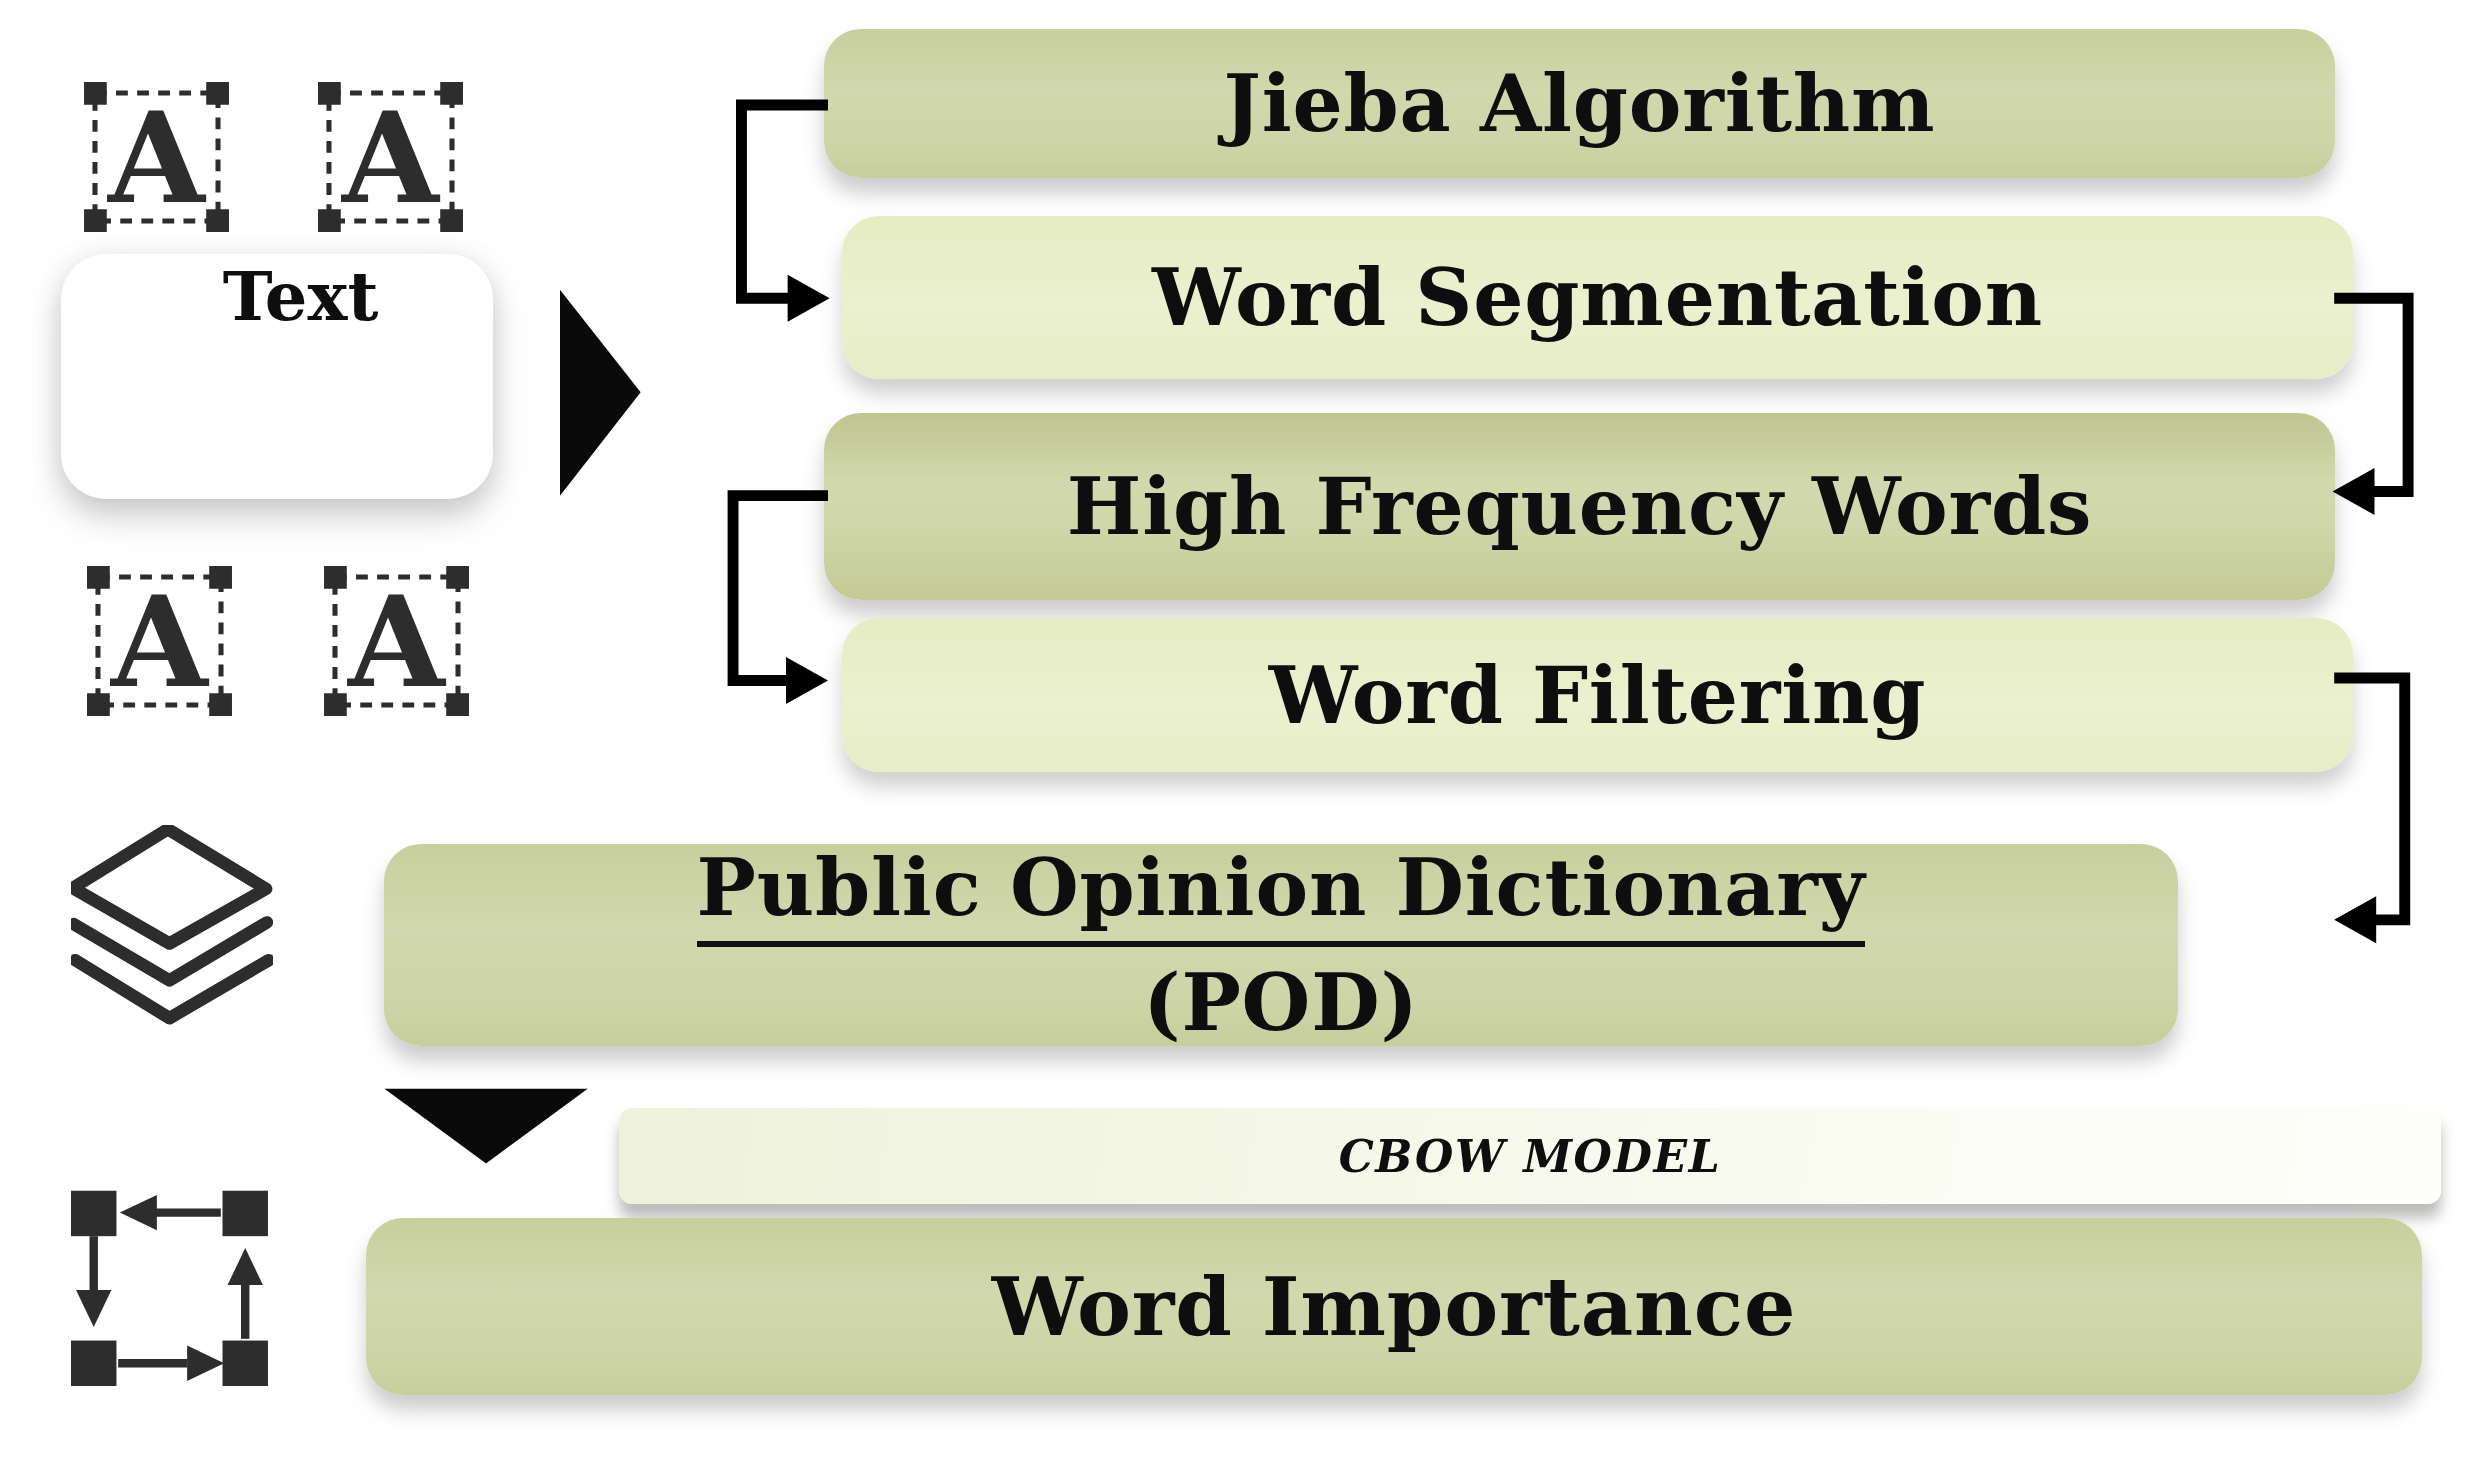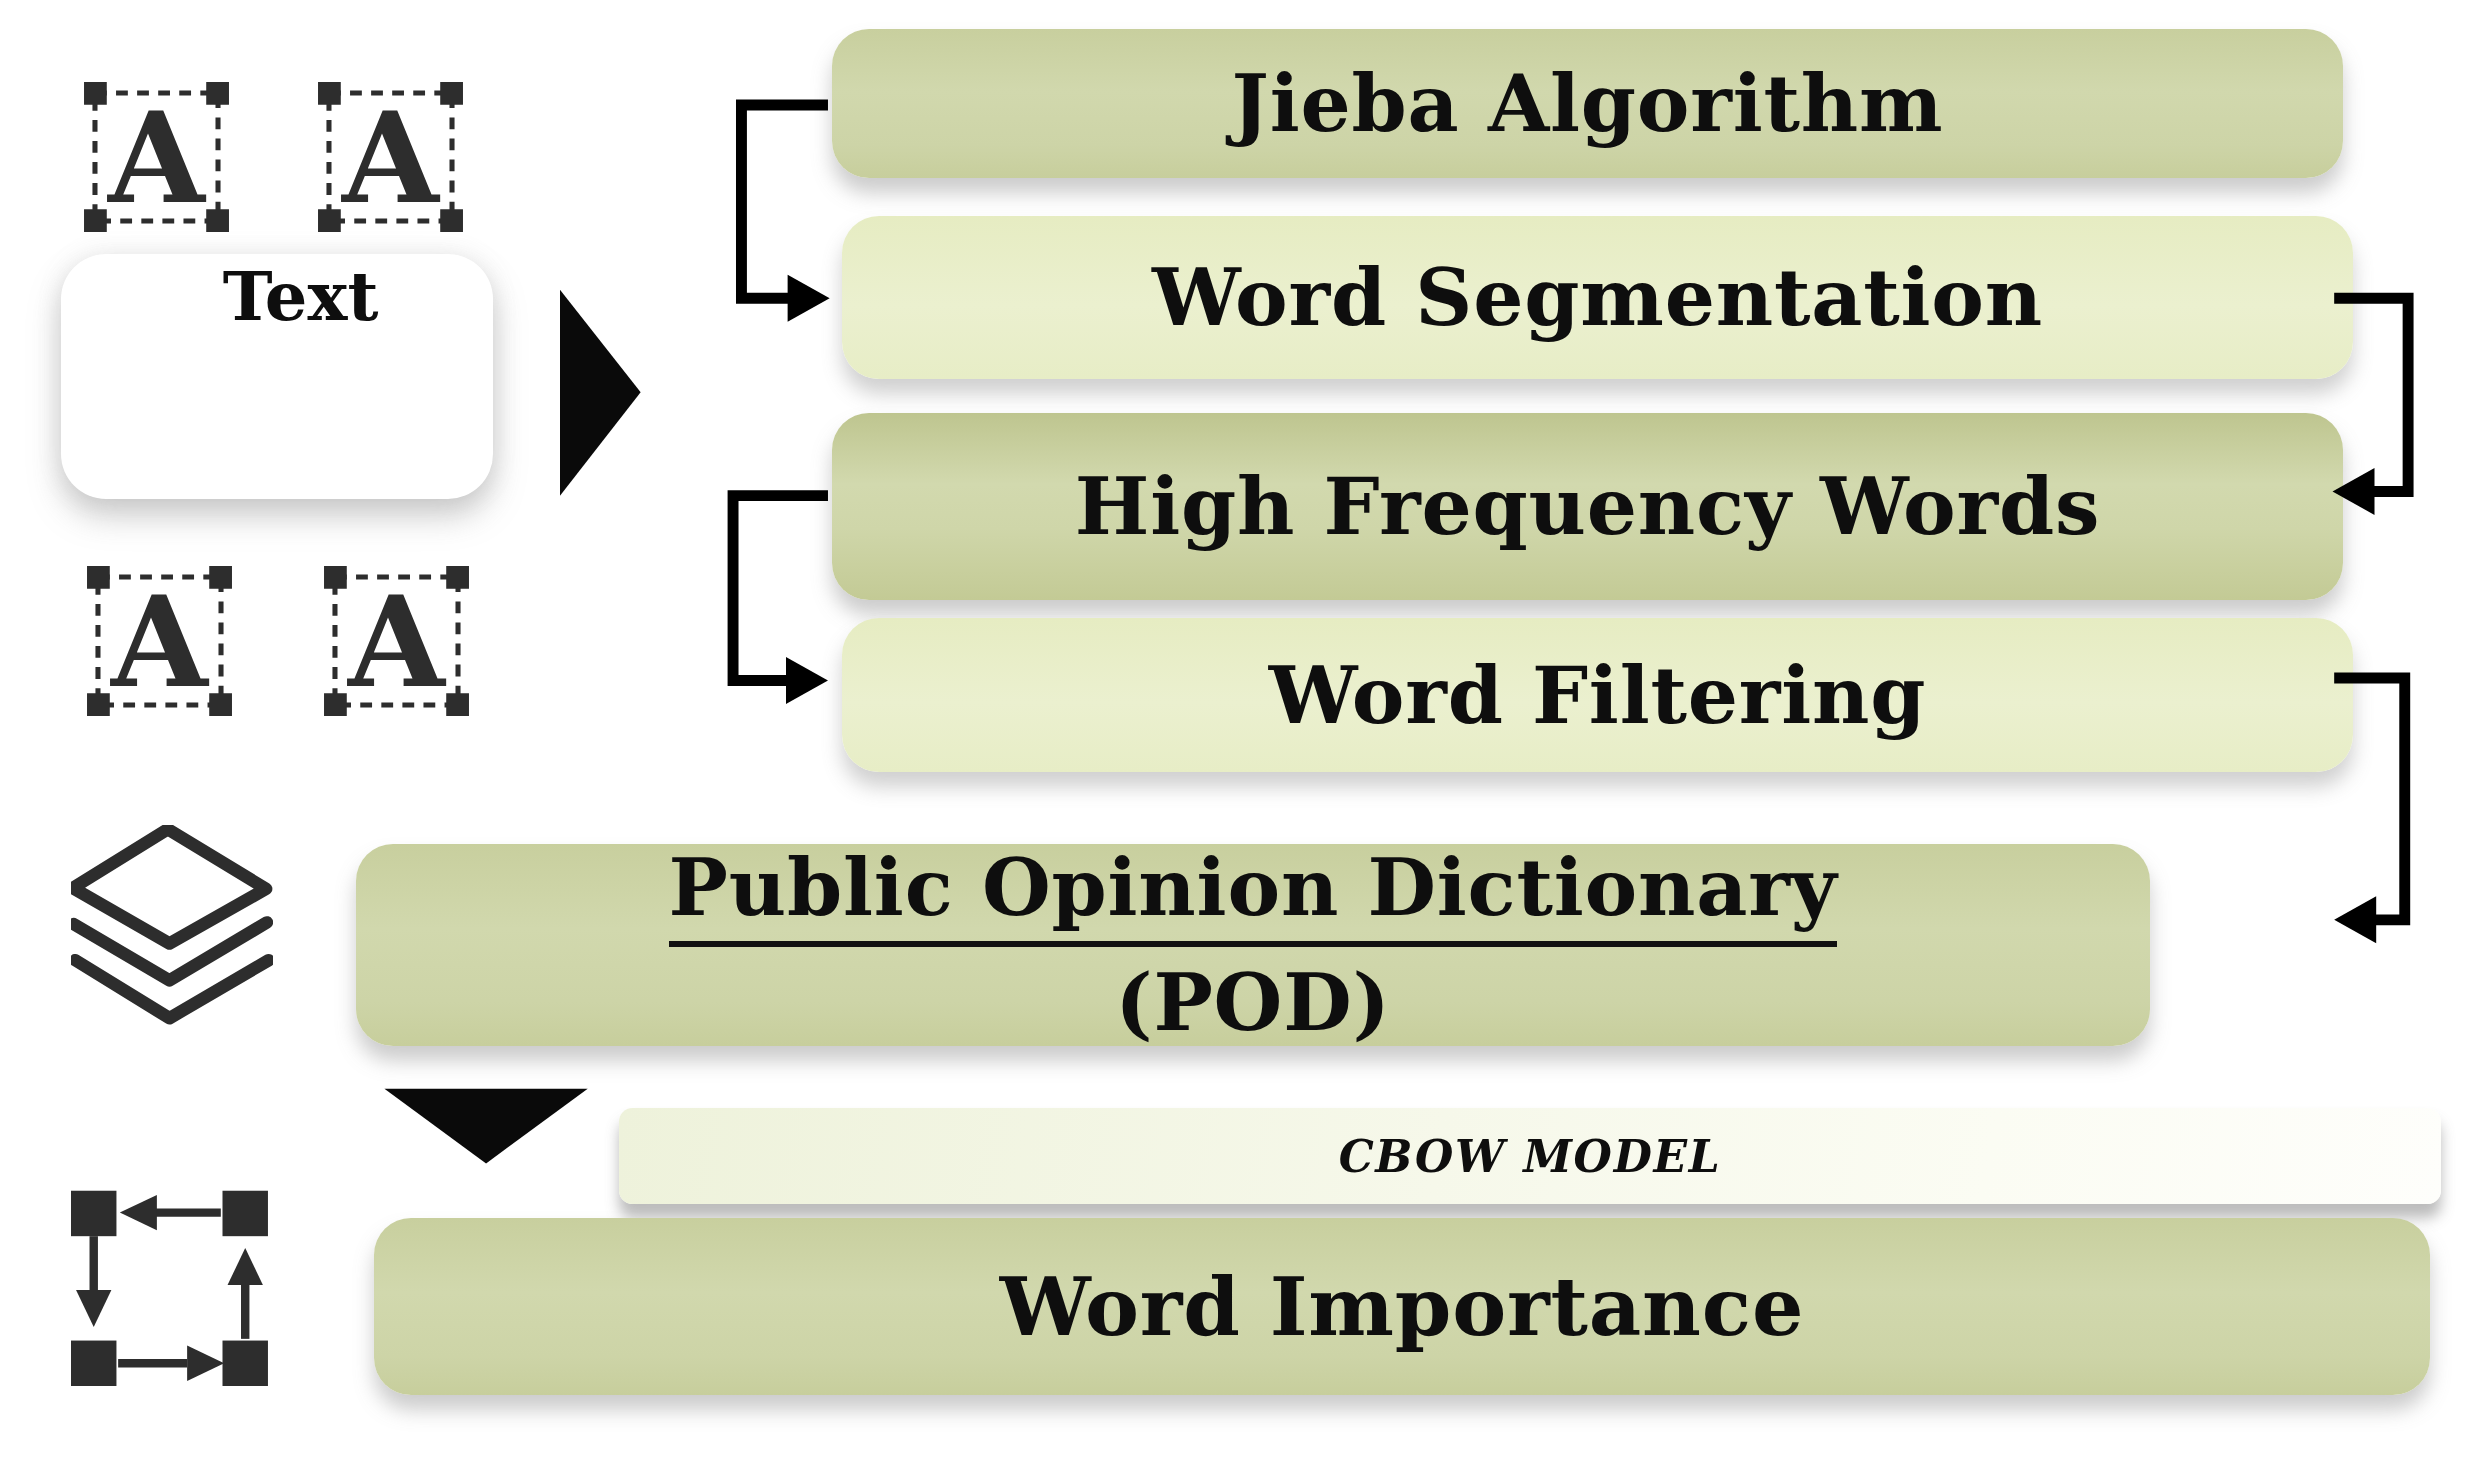--- a/index.html
+++ b/index.html
@@ -8,21 +8,20 @@
     font-family:"DejaVu Serif","Liberation Serif",serif;overflow:hidden;
   }
   .box{
     position:absolute;display:flex;align-items:center;justify-content:center;
     font-weight:bold;color:#0e0e0e;text-align:center;
   }
   .sage{
     background:linear-gradient(180deg,#c8cf9e 0%,#d1d8ad 42%,#cdd4a7 78%,#c7ce9c 100%);
     border-radius:37px;
     box-shadow:0 15px 20px rgba(110,110,110,.35);
-    margin-left:8px;
   }
   .hfw{
     background:linear-gradient(180deg,#bec58f 0%,#d2d9ae 38%,#cfd6a9 62%,#c3ca95 100%);
   }
   .light{
     background:linear-gradient(180deg,#e6ecc2 0%,#ebf0cf 55%,#e7edc6 100%);
     border-radius:37px;
     box-shadow:0 15px 20px rgba(110,110,110,.32);
     margin-left:18px;
   }
@@ -119,21 +118,21 @@
 </div>
 
 <div class="box sage hfw lbl-main" style="left:824px;top:413px;width:1511px;height:187px">
   <span>High Frequency Words</span>
 </div>
 
 <div class="box light lbl-main" style="left:824px;top:618px;width:1511px;height:154px">
   <span>Word Filtering</span>
 </div>
 
-<div class="box sage lbl-main" style="left:348px;top:844px;width:1794px;height:202px">
+<div class="box sage lbl-main" style="left:384px;top:844px;width:1794px;height:202px">
   <div class="pod-inner">
     <span class="pod-title">Public Opinion Dictionary</span>
     <span>(POD)</span>
   </div>
 </div>
 
 <div class="box strip lbl-cbow" style="left:619px;top:1088px;width:1822px;height:96px">
   <span>CBOW MODEL</span>
 </div>
 

